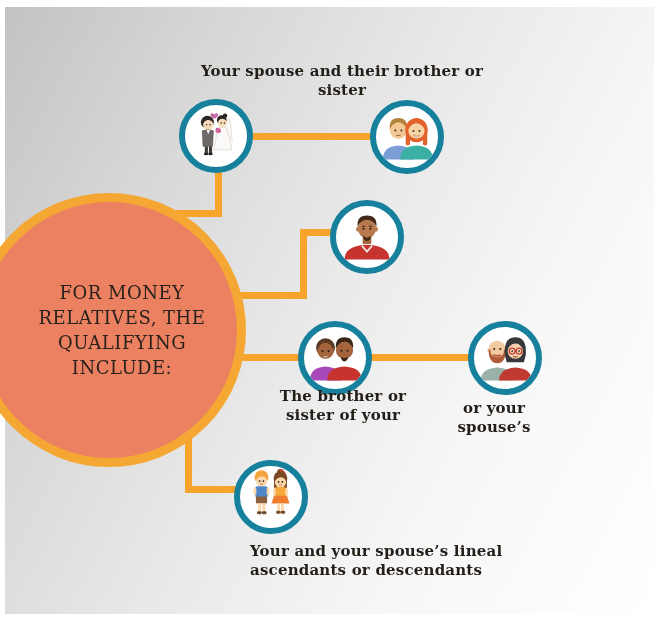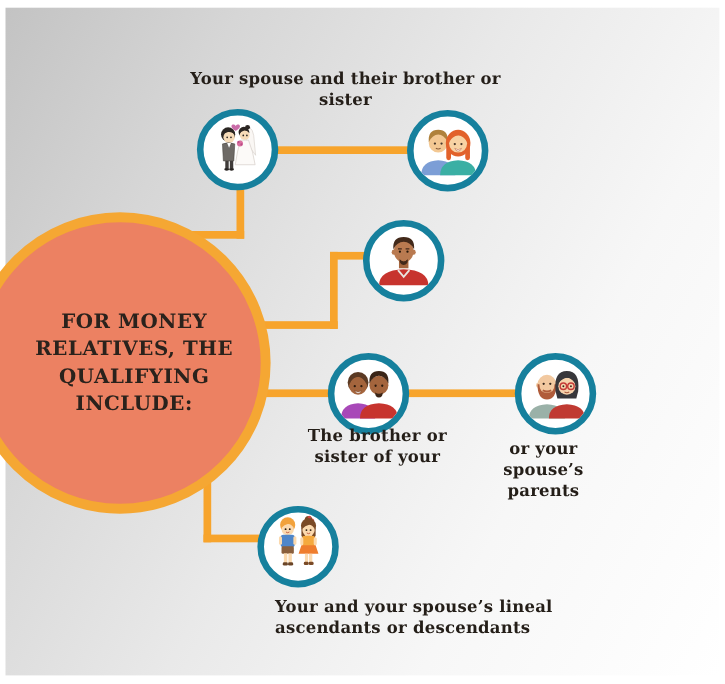--- a/index.html
+++ b/index.html
@@ -24,21 +24,21 @@
     width:274px;height:274px;
     box-sizing:border-box;
     background:#EC8162;
     border:9px solid #F5A733;
     border-radius:50%;
     display:flex;align-items:center;justify-content:center;
   }
   .center-text{
     margin-left:26px;
     text-align:center;
-    font-weight:bold;
+    font-weight:normal;
     font-size:18px;
     line-height:25px;
     letter-spacing:0.5px;
     color:#2A221C;
   }
   .center-text span{display:block;white-space:nowrap;}
   .node{
     position:absolute;
     width:74px;height:74px;
     box-sizing:border-box;
@@ -221,30 +221,29 @@
       <rect x="38.3" y="26" width="3.2" height="8.5" rx="1.6" fill="#FBD9AE"></rect>
       <rect x="52.5" y="26" width="3.2" height="8.5" rx="1.6" fill="#FBD9AE"></rect>
       <path d="M39.5,34.5 L54.5,34.5 L57.5,43.5 L36.5,43.5 Z" fill="#EF7D2D"></path>
       <rect x="43.2" y="43.5" width="3.4" height="9" fill="#FBD9AE"></rect>
       <rect x="47.6" y="43.5" width="3.4" height="9" fill="#FBD9AE"></rect>
       <rect x="42" y="52" width="5.2" height="3.4" rx="1.5" fill="#7A4A26"></rect>
       <rect x="47.2" y="52" width="5.2" height="3.4" rx="1.5" fill="#7A4A26"></rect>
     </svg>
   </div>
 
-  <div class="label center" style="left:154px;top:62px;width:320px">Your spouse and their brother or sister</div>
+  <div class="label center" style="left:182px;top:62px;width:320px">Your spouse and their brother or sister</div>
 
 
   <div class="label center" style="left:273px;top:387px;width:140px">
     <span>The brother or</span>
     <span>sister of your</span>
   </div>
 
   <div class="label center" style="left:424px;top:399px;width:140px">
     <span>or your spouse’s</span>
-    <span>parents</span>
   </div>
 
   <div class="label" style="left:250px;top:542px">
     <span>Your and your spouse’s lineal</span>
     <span>ascendants or descendants</span>
   </div>
 </div>
 
 </body></html>

